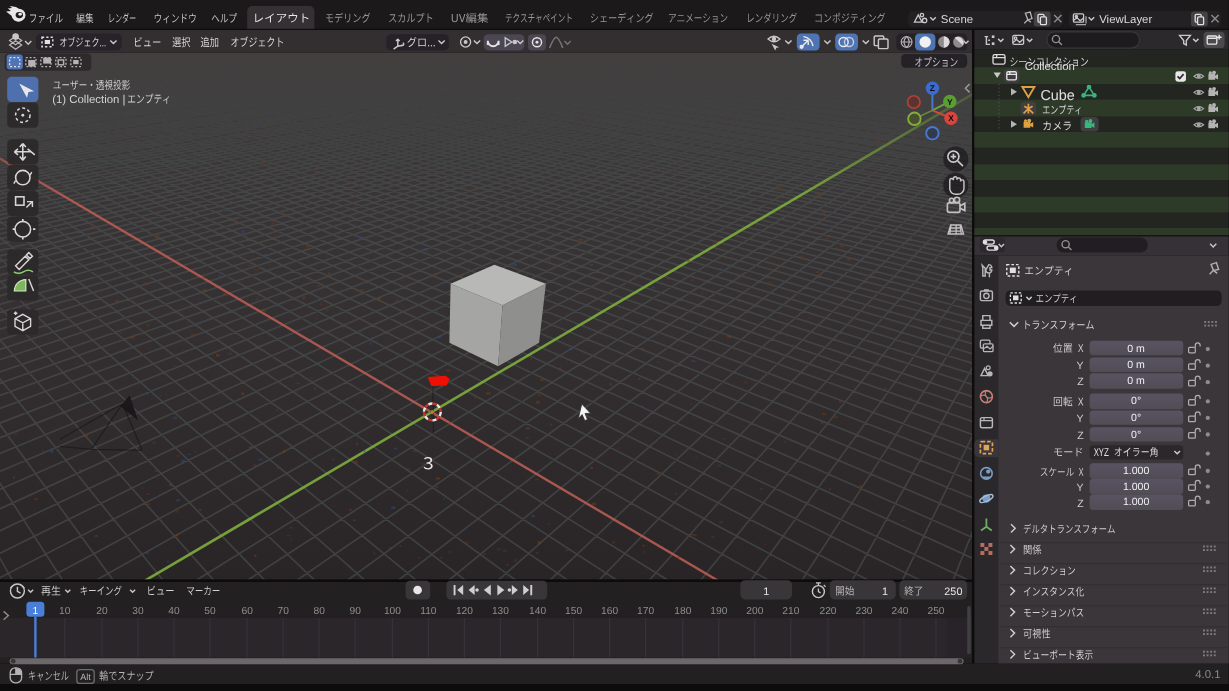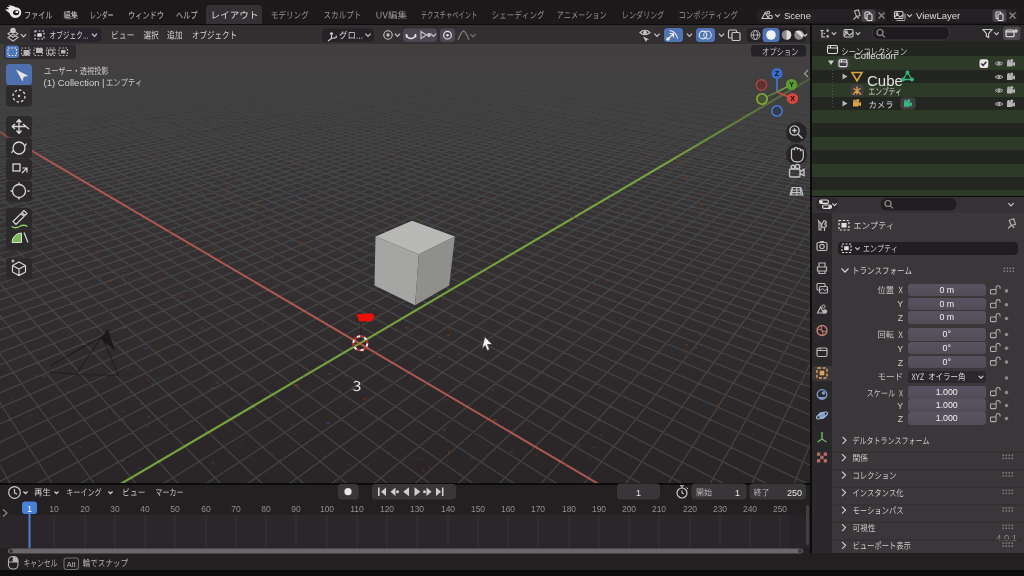--- a/index.html
+++ b/index.html
@@ -19,24 +19,24 @@
 <div class="abs" style="left:812px;top:196.5px;width:212px;height:16.5px;background:#363136"></div>
 <div class="abs" style="left:812px;top:213px;width:212px;height:340px;background:#2b282b"></div>
 <div class="abs" style="left:832px;top:213px;width:192px;height:340px;background:#3b3639"></div>
 <div class="abs" style="left:812px;top:365.5px;width:20px;height:15px;background:#3b3639;border-radius:4px 0 0 4px"></div>
 
 <div class="abs" style="left:0;top:485px;width:810px;height:68px;background:#232021"></div>
 <div class="abs" style="left:0;top:515px;width:810px;height:33px;background:#2b2629"></div>
 <div class="abs" style="left:789px;top:515px;width:21px;height:33px;background:#272329"></div>
 
 <div class="abs" style="left:0;top:553px;width:1024px;height:17px;background:#222021"></div>
-<div class="abs" style="left:996px;top:532px;font-size:9.5px;color:#8a8889">4.0.1</div>
+<div class="abs" style="left:996px;top:557px;font-size:9.5px;color:#8a8889">4.0.1</div>
 
 <div class="abs" style="left:854px;top:50px;font-size:9.5px;color:#e2e0e1">Collection</div>
-<div class="abs" style="left:867px;top:71.9px;font-size:15px;color:#e2e0e1">Cube</div>
+<div class="abs" style="left:867px;top:71.9px;font-size:12px;color:#e2e0e1">Cube</div>
 
 <div class="abs" style="left:908px;top:283.8px;width:77.5px;height:12.2px;background:linear-gradient(180deg,#585361 0%,#514d56 100%);border-radius:3px;text-align:center;font-size:8.8px;color:#f2f1f2;line-height:12.2px">0 m</div>
 <div class="abs" style="left:908px;top:297.6px;width:77.5px;height:12.2px;background:linear-gradient(180deg,#585361 0%,#514d56 100%);border-radius:3px;text-align:center;font-size:8.8px;color:#f2f1f2;line-height:12.2px">0 m</div>
 <div class="abs" style="left:908px;top:311.4px;width:77.5px;height:12.2px;background:linear-gradient(180deg,#585361 0%,#514d56 100%);border-radius:3px;text-align:center;font-size:8.8px;color:#f2f1f2;line-height:12.2px">0 m</div>
 <div class="abs" style="left:908px;top:328.4px;width:77.5px;height:12.2px;background:linear-gradient(180deg,#585361 0%,#514d56 100%);border-radius:3px;text-align:center;font-size:8.8px;color:#f2f1f2;line-height:12.2px">0°</div>
 <div class="abs" style="left:908px;top:342.2px;width:77.5px;height:12.2px;background:linear-gradient(180deg,#585361 0%,#514d56 100%);border-radius:3px;text-align:center;font-size:8.8px;color:#f2f1f2;line-height:12.2px">0°</div>
 <div class="abs" style="left:908px;top:356.0px;width:77.5px;height:12.2px;background:linear-gradient(180deg,#585361 0%,#514d56 100%);border-radius:3px;text-align:center;font-size:8.8px;color:#f2f1f2;line-height:12.2px">0°</div>
 <div class="abs" style="left:908px;top:371px;width:77.5px;height:12.2px;background:#2b282c;border-radius:3px"></div>
 <div class="abs" style="left:908px;top:386.4px;width:77.5px;height:12.2px;background:linear-gradient(180deg,#585361 0%,#514d56 100%);border-radius:3px;text-align:center;font-size:8.8px;color:#f2f1f2;line-height:12.2px">1.000</div>
 <div class="abs" style="left:908px;top:399.4px;width:77.5px;height:12.2px;background:linear-gradient(180deg,#585361 0%,#514d56 100%);border-radius:3px;text-align:center;font-size:8.8px;color:#f2f1f2;line-height:12.2px">1.000</div>

